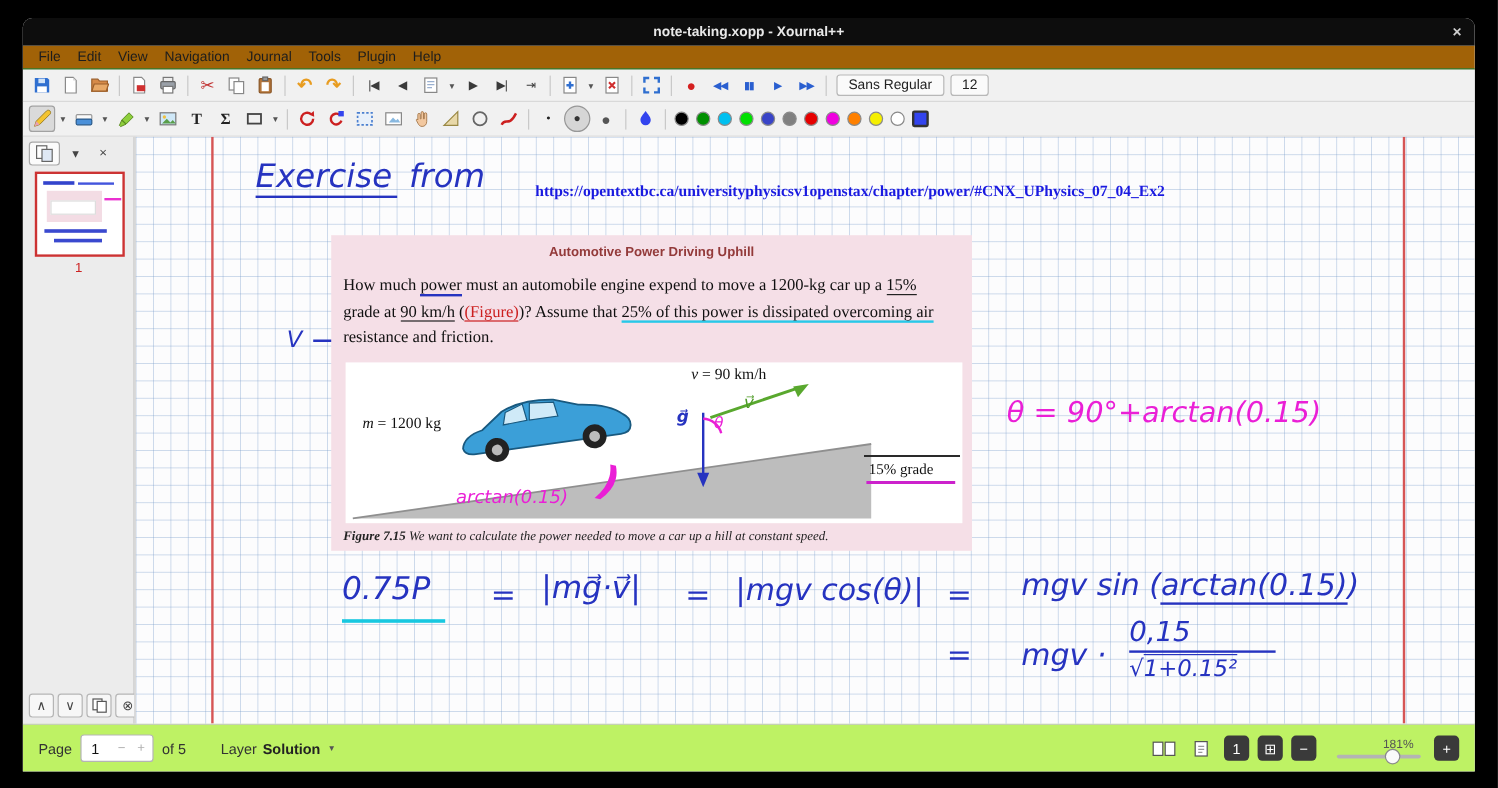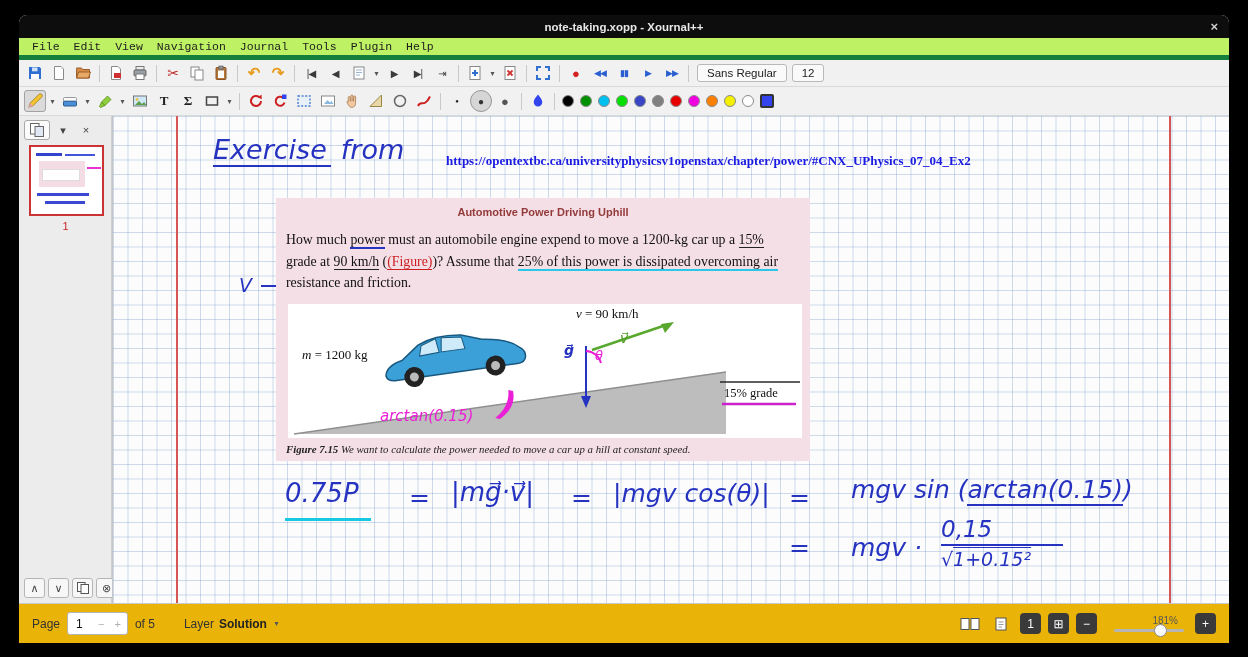--- a/index.html
+++ b/index.html
@@ -5,22 +5,22 @@
   *{margin:0;padding:0;box-sizing:border-box;}
   html,body{width:1248px;height:657px;background:#000;font-family:"Liberation Sans",sans-serif;}
   .screen{position:relative;width:1248px;height:657px;background:#000;overflow:hidden;}
   .window{position:absolute;left:19px;top:15px;width:1210px;height:628px;background:#f2f2f2;
           border-radius:8px 8px 0 0;overflow:hidden;display:flex;flex-direction:column;}
   
   .titlebar{flex:0 0 23px;background:#0d0d0d;color:#e8e8e8;display:flex;align-items:center;justify-content:center;
             position:relative;font-size:11.5px;font-weight:bold;}
   .close-x{position:absolute;right:11px;top:0;height:100%;display:flex;align-items:center;font-size:13px;color:#cfcfcf;cursor:pointer;}
   
-  .menubar{flex:0 0 20px;background:#bef264;display:flex;align-items:center;padding:0 6px;
-           font-size:11.5px;color:#1d1d1d;border-bottom:5px solid #15803d;font-family:Liberation Mono, monospace;}
+  .menubar{flex:0 0 20px;background:#a16207;display:flex;align-items:center;padding:0 6px;
+           font-size:11.5px;color:#1d1d1d;border-bottom:1px solid #15803d;}
   .menubar span{padding:2px 7px;cursor:default;}
   
   .tb{background:#f1f1f1;display:flex;align-items:center;gap:2px;padding:0 5px;border-bottom:1px solid #d9d9d9;}
   .tb1{flex:0 0 27px;}
   .tb2{flex:0 0 29px;}
   .tbtn{min-width:22px;height:22px;display:flex;align-items:center;justify-content:center;border-radius:3px;
         font-size:11px;color:#333;cursor:default;}
   .sep{width:1px;height:17px;background:#c9c9c9;margin:0 3px;flex:0 0 1px;}
   .dd{font-size:8px;color:#555;min-width:9px;text-align:center;cursor:default;}
   .si{display:block;}
@@ -98,21 +98,21 @@
   .cyanbar{position:absolute;left:172px;top:402px;width:86px;height:3px;background:#18c8e0;}
   .ul-blue{border-bottom:2px solid #2633c0;}
   .frac{position:absolute;display:flex;flex-direction:column;align-items:flex-start;}
   .frac .bar{height:2px;background:#2633c0;align-self:stretch;margin:2px 0;}
   .radline{text-decoration:overline;}
   .formula{position:absolute;left:274px;top:428px;display:flex;align-items:center;gap:7px;
            font-family:"Liberation Serif",serif;font-size:16px;color:#1a1a1a;}
   .formula .ffrac{display:flex;flex-direction:column;align-items:center;font-size:15px;}
   .formula .fbar{height:1.5px;background:#1a1a1a;align-self:stretch;margin:1.5px 0;}
   
-  .statusbar{flex:0 0 40px;background:#eab308;border-top:1px solid #c9c9c9;display:flex;align-items:center;
+  .statusbar{flex:0 0 40px;background:#bef264;border-top:1px solid #c9c9c9;display:flex;align-items:center;
              padding:0 13px;gap:7px;font-size:12px;color:#333;}
   .spinbox{display:flex;align-items:center;background:#fff;border:1px solid #b5b5b5;border-radius:3px;height:23px;
            padding:0 4px 0 8px;gap:6px;}
   .spin-val{min-width:14px;font-size:12px;color:#111;}
   .spin-btn{color:#b0b0b0;font-size:11px;padding:0 2px;cursor:pointer;}
   .layer-wrap{display:flex;align-items:center;gap:5px;margin-left:22px;}
   .layer-val{font-weight:bold;color:#222;}
   .sb-spacer{flex:1;}
   .lightico{display:flex;align-items:center;justify-content:center;width:24px;height:22px;cursor:pointer;}
   .dbox{width:21px;height:21px;background:#3a3a3a;color:#fff;border-radius:4px;display:flex;align-items:center;
@@ -439,20 +439,21 @@
           <div class="glab hw">g⃗</div>
           <div class="thetalab hw-m">θ</div>
           <div class="vveclab">v⃗</div>
           <div class="gradelab">15% grade</div>
           <div class="arctanlab hw-m">arctan(0.15)</div>
           <div class="bracelab hw-m">)</div>
         </div>
         <div class="pcaption"><b><i>Figure 7.15</i></b><i> We want to calculate the power needed to move a car up a hill at constant speed.</i></div>
       </div>
 
+      <div class="theta-eq hw-m">θ = 90°+arctan(0.15)</div>
 
       <div class="eq hw" style="left:172px;top:362px;font-size:26px;">0.75P</div>
       <div class="cyanbar"></div>
       <div class="eq hw" style="left:296px;top:367px;">=</div>
       <div class="eq hw" style="left:338px;top:361px;font-size:26px;">|mg⃗·v⃗|</div>
       <div class="eq hw" style="left:458px;top:367px;">=</div>
       <div class="eq hw" style="left:500px;top:363px;">|mgv cos(θ)|</div>
       <div class="eq hw" style="left:676px;top:367px;">=</div>
       <div class="eq hw" style="left:738px;top:359px;"><span>mgv sin (</span><span class="ul-blue">arctan(0.15)</span><span>)</span></div>
 

